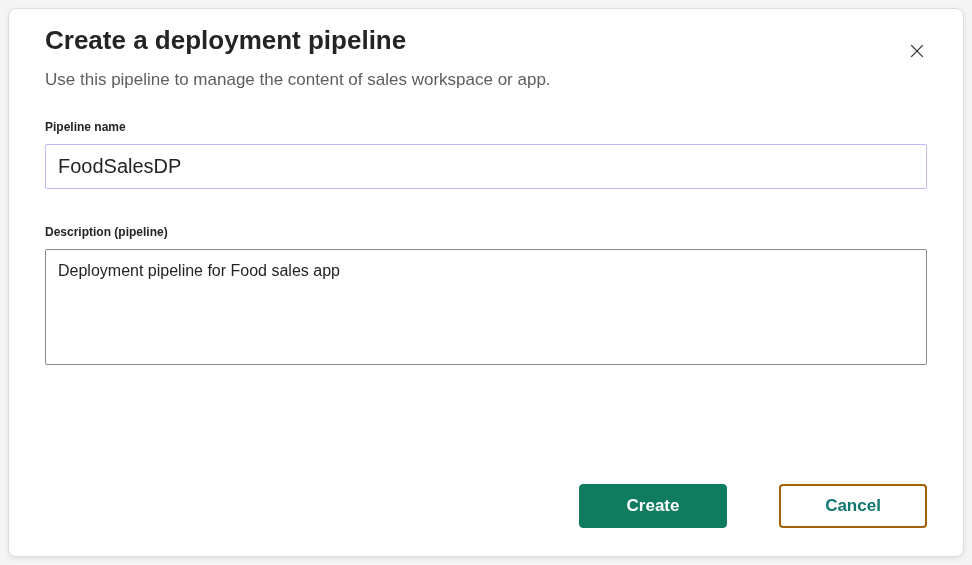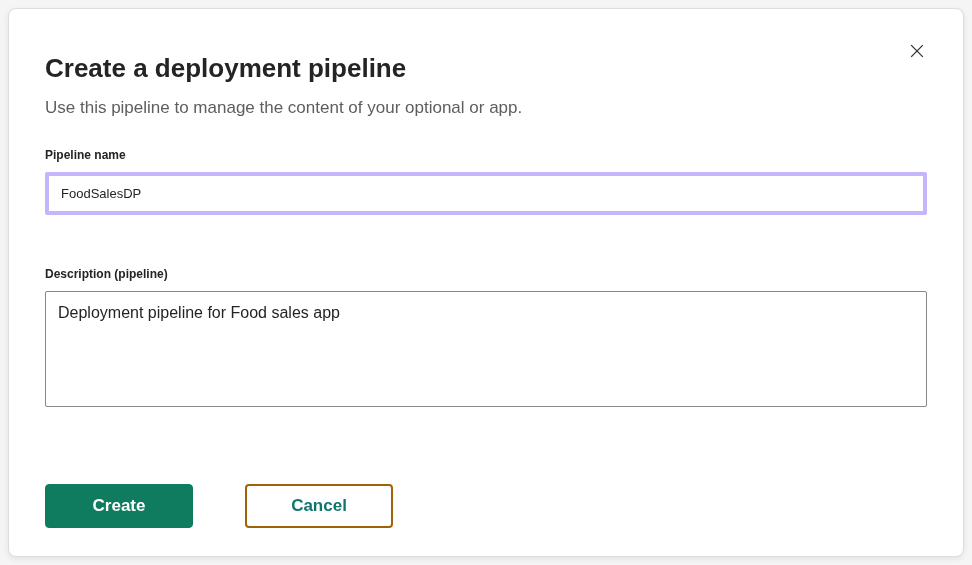--- a/index.html
+++ b/index.html
@@ -8,21 +8,21 @@
       background: #f5f5f5;
       padding: 8px;
       width: 972px;
       height: 565px;
     }
     .dialog {
       background: #ffffff;
       border: 1px solid #ddd;
       border-radius: 8px;
       box-shadow: 0 2px 6px rgba(0,0,0,0.08);
-      padding: 44px 36px 28px 36px;
+      padding: 16px 36px 28px 36px;
       height: 100%;
       display: flex;
       flex-direction: column;
       position: relative;
     }
     .close-btn {
       position: absolute;
       top: 28px;
       right: 32px;
       background: none;
@@ -45,44 +45,45 @@
     }
     .field-label {
       font-size: 12px;
       font-weight: 600;
       color: #242424;
       margin-bottom: 10px;
       display: block;
     }
     .text-input {
       width: 100%;
-      border: 4px solid #c4b5fd;
+      border: 1px solid #c4b5fd;
       border-radius: 2px;
       padding: 10px 12px;
-      font-size: 13px;
+      font-size: 20px;
       font-family: inherit;
       color: #242424;
       outline: none;
-      margin-bottom: 52px;
+      margin-bottom: 36px;
     }
     .textarea-input {
       width: 100%;
       border: 1px solid #8a8886;
       border-radius: 2px;
       padding: 12px 12px;
       font-size: 16px;
       font-family: inherit;
       color: #242424;
       outline: none;
       resize: none;
       height: 116px;
     }
     .footer {
       margin-top: auto;
       display: flex;
+      justify-content: flex-end;
       gap: 16px;
       padding-top: 20px;
     }
     .btn {
       font-size: 17px;
       font-family: inherit;
       padding: 10px 0;
       min-width: 148px;
       border-radius: 4px;
       cursor: pointer;
@@ -108,21 +109,21 @@
   <button class="close-btn">
     <span>
       <svg viewBox="0 0 24 24" fill="none" stroke="currentColor" stroke-width="1.5">
         <line x1="5" y1="5" x2="19" y2="19"></line>
         <line x1="19" y1="5" x2="5" y2="19"></line>
       </svg>
     </span>
   </button>
 
   <h1 class="dialog-title">Create a deployment pipeline</h1>
-  <p class="dialog-subtitle">Use this pipeline to manage the content of your optional or app.</p>
+  <p class="dialog-subtitle">Use this pipeline to manage the content of sales workspace or app.</p>
 
   <label class="field-label">Pipeline name</label>
   <input type="text" class="text-input" value="FoodSalesDP" style="">
 
   <label class="field-label">Description (pipeline)</label>
   <textarea class="textarea-input" style="">Deployment pipeline for Food sales app</textarea>
 
   <div class="footer">
     <button class="btn btn-primary">Create</button>
     <button class="btn btn-secondary">Cancel</button>

